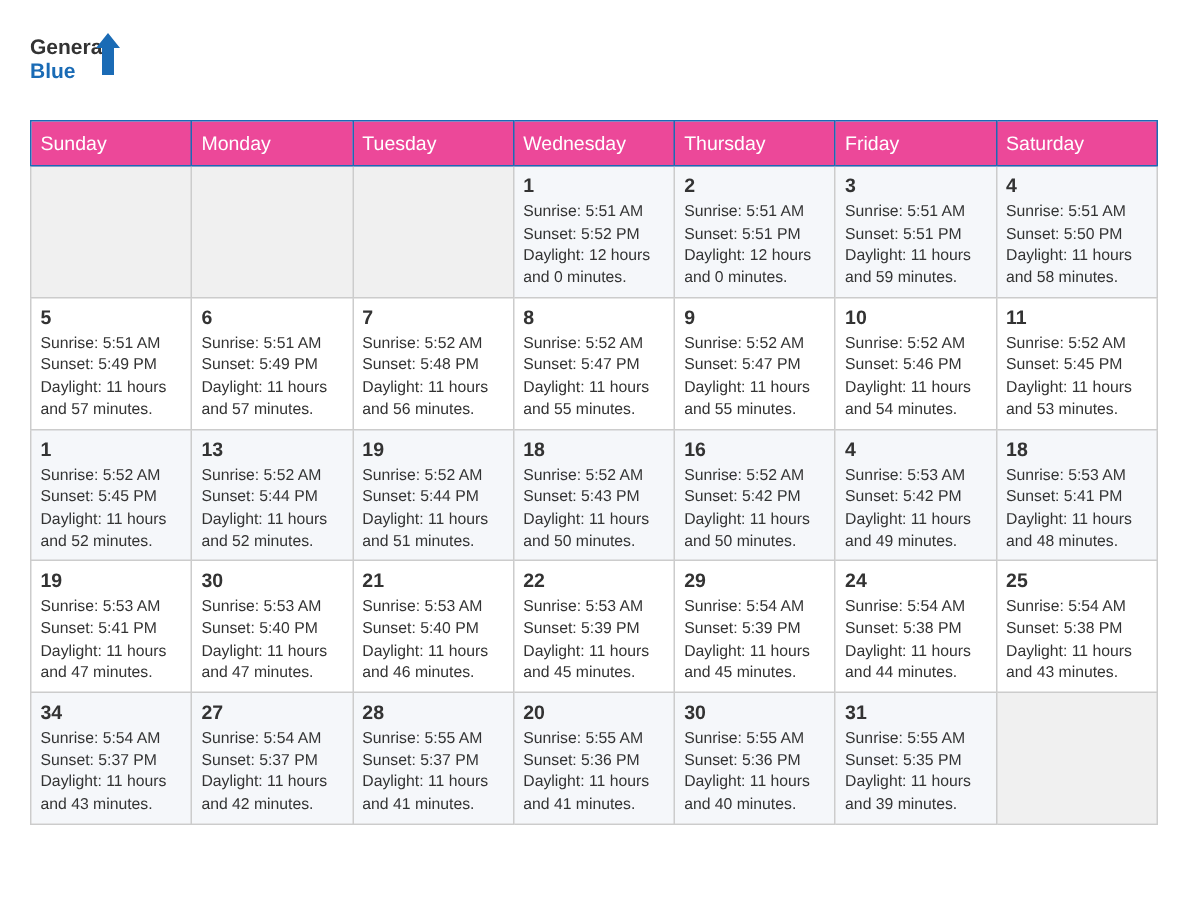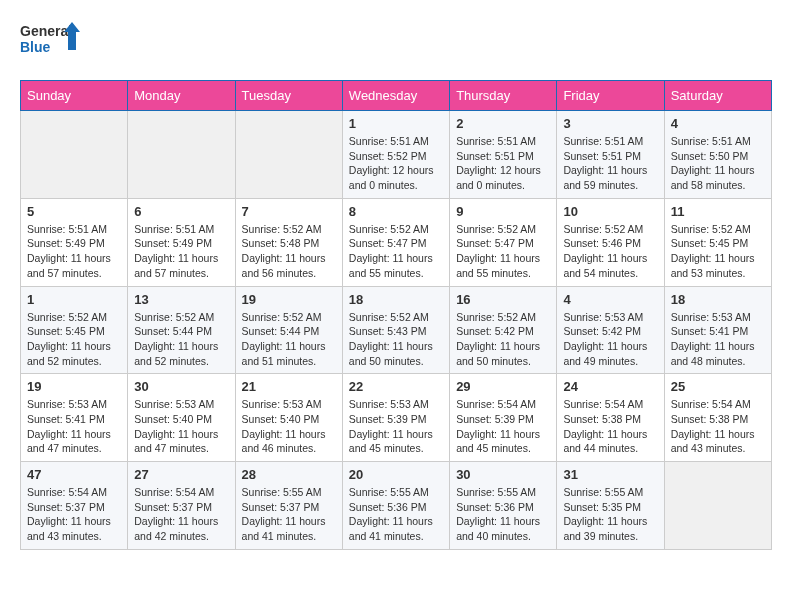--- a/index.html
+++ b/index.html
@@ -288,21 +288,21 @@
         <td>
           <span class="day-num">25</span>
           <div class="day-info" style="white-space: pre-line;">Sunrise: 5:54 AM
 Sunset: 5:38 PM
 Daylight: 11 hours
 and 43 minutes.</div>
         </td>
       </tr>
       <tr>
         <td>
-          <span class="day-num">47</span>
+          <span class="day-num">34</span>
           <div class="day-info" style="white-space: pre-line;">Sunrise: 5:54 AM
 Sunset: 5:37 PM
 Daylight: 11 hours
 and 43 minutes.</div>
         </td>
         <td>
           <span class="day-num">27</span>
           <div class="day-info" style="white-space: pre-line;">Sunrise: 5:54 AM
 Sunset: 5:37 PM
 Daylight: 11 hours

